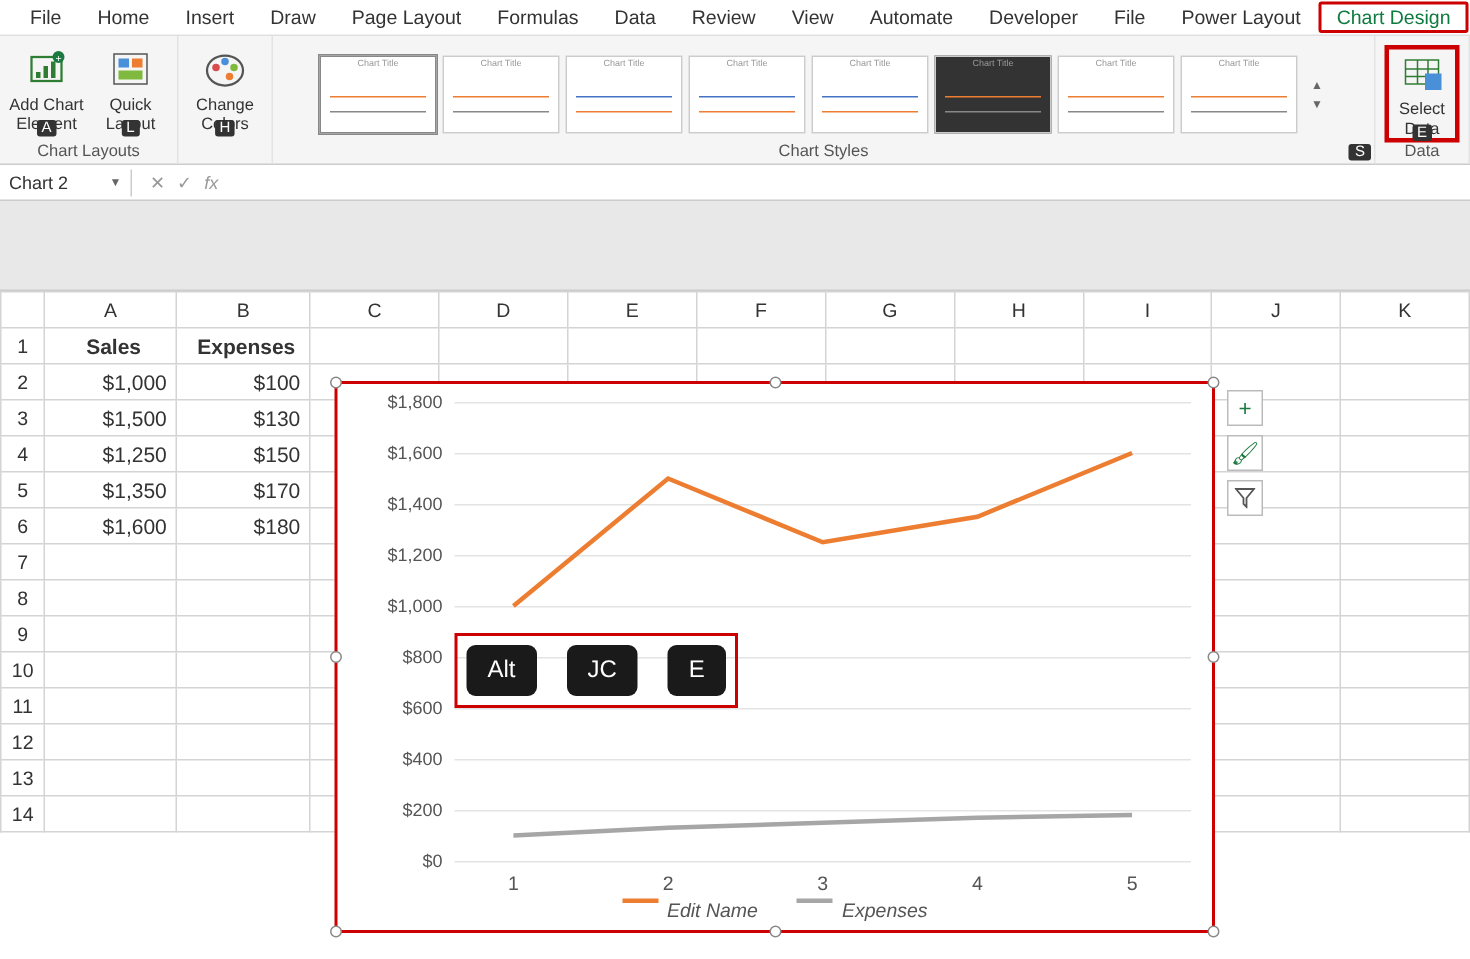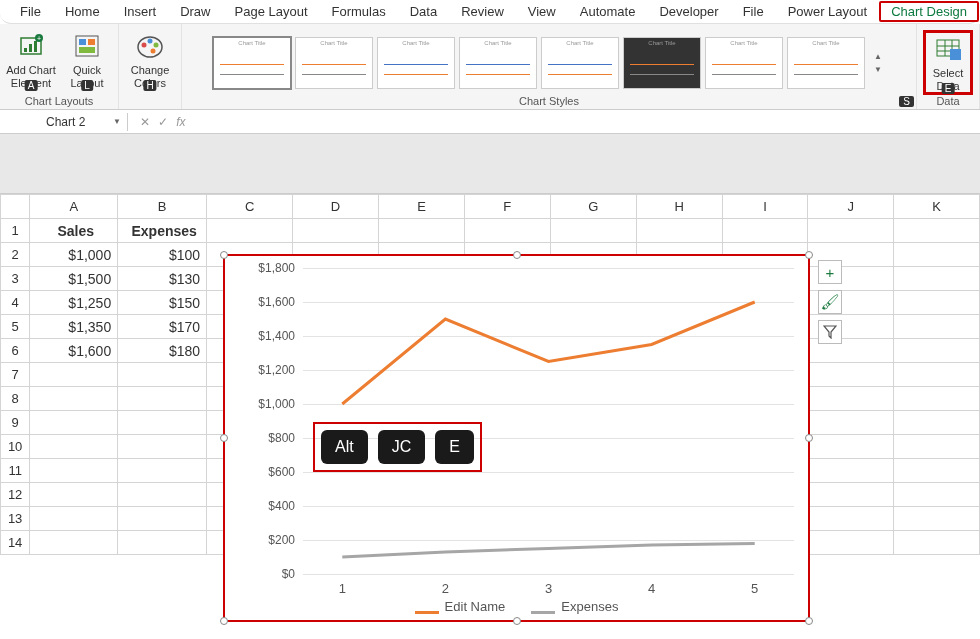--- a/index.html
+++ b/index.html
@@ -1,19 +1,19 @@
 <!DOCTYPE html>
 <html><head>
 <meta charset="utf-8">
 <style>
   * { box-sizing: border-box; margin: 0; padding: 0; font-family: "Segoe UI", Arial, sans-serif; }
   body { background: #fff; width: 980px; height: 639px; overflow: hidden; font-size: 13px; color: #333; }
   
   
-  .ribbon-tabs { display: flex; height: 24px; align-items: center; background: #fff; border-bottom: 1px solid #e0e0e0; padding-left: 8px; border-radius: 11px; }
+  .ribbon-tabs { display: flex; height: 24px; align-items: center; background: #fff; border-bottom: 1px solid #e0e0e0; padding-left: 8px; }
   .ribbon-tab { padding: 3px 12px; font-size: 13px; cursor: pointer; color: #333; }
   .ribbon-tab.context { color: #0d7a3f; border: 2px solid #cc0000; border-radius: 2px; padding: 1px 10px; }
 
   
   .ribbon-body { display: flex; height: 86px; background: #f5f5f5; border-bottom: 1px solid #ccc; position: relative; }
   .ribbon-group { display: flex; flex-direction: column; align-items: center; padding: 2px 6px 0 6px; border-right: 1px solid #e3e3e3; height: 100%; }
   .group-items { display: flex; gap: 6px; flex: 1; align-items: flex-start; padding-top: 4px; }
   .group-label { font-size: 11px; color: #555; padding-bottom: 2px; }
   .big-btn { display: flex; flex-direction: column; align-items: center; width: 50px; text-align: center; font-size: 11px; line-height: 1.15; cursor: pointer; position: relative; }
   .big-btn .icon-box { width: 32px; height: 32px; display: flex; align-items: center; justify-content: center; margin-bottom: 2px; }
@@ -25,21 +25,21 @@
   .style-thumb.dark { background: #333; }
   .thumb-title { position: absolute; top: 2px; left: 0; right: 0; text-align: center; font-size: 6px; color: #999; }
   .thumb-line { position: absolute; left: 6px; right: 6px; height: 1px; }
   .style-more { width: 14px; display: flex; flex-direction: column; justify-content: center; gap: 4px; align-items: center; cursor: pointer; }
   .style-more span { font-size: 8px; color: #666; }
 
   .ribbon-right { margin-left: auto; display: flex; }
   .select-data-highlight { border: 3px solid #cc0000; }
 
   
-  .formula-bar { display: flex; height: 24px; align-items: center; background: #fff; border-bottom: 1px solid #ccc; padding-left: 40px; }
+  .formula-bar { display: flex; height: 24px; align-items: center; background: #fff; border-bottom: 1px solid #ccc; }
   .name-box { width: 88px; border-right: 1px solid #ccc; padding: 2px 6px; font-size: 12px; display: flex; align-items: center; justify-content: space-between; }
   .name-box .dd { font-size: 8px; color: #666; }
   .fx-controls { display: flex; gap: 8px; padding: 0 12px; align-items: center; color: #999; font-size: 12px; }
   .fx-label { font-style: italic; color: #999; }
 
   .gap-row { height: 60px; background: #e8e8e8; border-bottom: 1px solid #ccc; }
   .sheet-table { border-collapse: collapse; font-size: 14px; }
   .sheet-table th, .sheet-table td { border: 1px solid #d4d4d4; height: 24px; text-align: center; background: #fff; }
   .col-hdr { background: #f0f0f0; font-weight: normal; font-size: 13px; width: 90px; }
   .row-hdr { background: #f0f0f0; font-weight: normal; width: 30px; font-size: 13px; }
@@ -58,24 +58,24 @@
   .chart-side-btns { position: absolute; right: -34px; top: 4px; display: flex; flex-direction: column; gap: 6px; }
   .chart-side-btn { width: 24px; height: 24px; border: 1px solid #bbb; background: #fff; display: flex; align-items: center; justify-content: center; cursor: pointer; color: #1b7a3f; font-size: 15px; }
 
   .plot-area { position: absolute; left: 24px; top: 12px; right: 14px; bottom: 46px; }
   .y-tick { position: absolute; left: 0; font-size: 12px; color: #555; text-align: right; width: 46px; transform: translateY(-50%); }
   .grid-line { position: absolute; left: 54px; right: 0; height: 1px; background: #e3e3e3; }
   .x-tick { position: absolute; bottom: -22px; font-size: 13px; color: #555; transform: translateX(-50%); }
   svg.series { position: absolute; left: 54px; top: 0; right: 0; bottom: 0; width: calc(100% - 54px); height: 100%; }
 
   .legend { position: absolute; bottom: 6px; left: 0; right: 0; display: flex; justify-content: center; gap: 26px; font-size: 13px; color: #555; }
-  .legend-item { display: flex; align-items: flex-end; gap: 6px; }
+  .legend-item { display: flex; align-items: flex-start; gap: 6px; font-style: italic; }
   .legend-swatch { width: 24px; height: 3px; }
 
-  .key-sequence { position: absolute; left: 88px; top: 166px; border: 2px solid #cc0000; padding: 6px; display: flex; gap: 10px; background: rgba(255,255,255,0); }
+  .key-sequence { position: absolute; left: 78px; top: 166px; border: 2px solid #cc0000; padding: 6px; display: flex; gap: 20px; background: rgba(255,255,255,0); }
   .key-chip { background: #1a1a1a; color: #fff; padding: 8px 14px; border-radius: 6px; font-size: 16px; }
 
   .keytip-s { position: absolute; right: 2px; bottom: 2px; background: #333; color: #fff; font-size: 10px; padding: 0 4px; border-radius: 2px; }
 </style>
 </head>
 <body>
 
 <div class="ribbon-tabs">
   <div class="ribbon-tab">File</div>
   <div class="ribbon-tab">Home</div>

